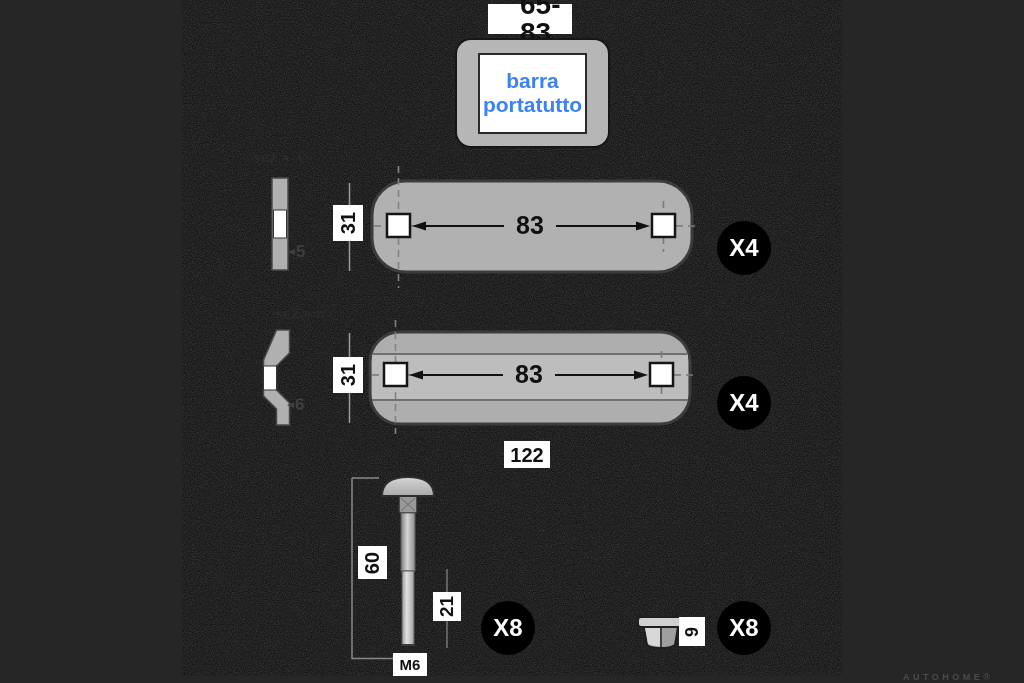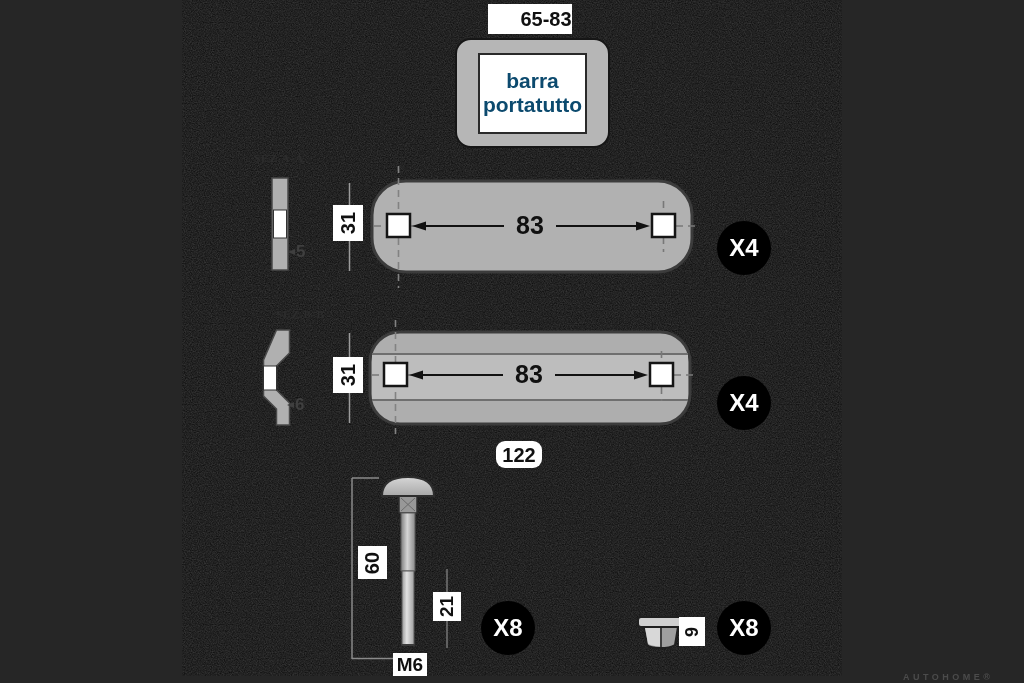--- a/index.html
+++ b/index.html
@@ -3,33 +3,33 @@
 <meta charset="utf-8">
 <style>
   html,body{margin:0;padding:0;}
   body{background:#262626;font-family:"Liberation Sans",sans-serif;}
   .stage{position:relative;width:1024px;height:683px;background:#262626;overflow:hidden;}
   .artboard{position:absolute;left:182px;top:0;width:660px;height:676px;background:#090909;overflow:hidden;}
   svg.diagram{position:absolute;left:0;top:0;}
   .lbl{position:absolute;background:#ffffff;color:#101010;font-weight:bold;
        display:flex;align-items:center;justify-content:center;line-height:1;box-sizing:border-box;}
   .lbl .rot{transform:rotate(-90deg);display:block;}
-  .title-box{left:306px;top:4px;width:84px;height:30px;font-size:20px;padding-left:32px;}
+  .title-box{left:306px;top:4px;width:84px;height:30px;font-size:28px;padding-left:32px;}
   .badge{position:absolute;width:54px;height:54px;border-radius:50%;background:#000000;color:#ffffff;
          display:flex;align-items:center;justify-content:center;font-weight:bold;font-size:24px;
          letter-spacing:0px;text-align:center;}
   .dim-plate{position:absolute;color:#101010;font-weight:bold;font-size:25px;text-align:center;line-height:1;}
   .faint{position:absolute;color:#2d2d2d;font-weight:bold;font-size:11px;letter-spacing:1px;line-height:1;font-family:Liberation Serif, serif;}
   .thickness{position:absolute;color:#3f3f3f;font-weight:bold;font-size:17px;line-height:1;}
   .sign{position:absolute;left:273px;top:38px;width:155px;height:110px;background:#b6b6b6;
         border:2px solid #161616;border-radius:16px;box-sizing:border-box;
         display:flex;align-items:center;justify-content:center;}
   .sign-inner{width:109px;height:81px;background:#ffffff;border:2px solid #2a2a2a;box-sizing:border-box;
         display:flex;flex-direction:column;align-items:center;justify-content:center;
-        font-weight:bold;font-size:21px;color:#0c4a6e;line-height:1.15;}
+        font-weight:bold;font-size:21px;color:#3b82f6;line-height:1.15;}
   .watermark{position:absolute;left:903px;top:673px;color:#4b4b4b;font-size:9px;font-weight:bold;
         letter-spacing:3.5px;line-height:1;}
 </style>
 </head>
 <body>
 
 <div class="stage">
 
   <div class="artboard">
 
@@ -143,29 +143,29 @@
       <span class="rot">31</span>
     </div>
     <div class="dim-plate" style="left:322px;top:213px;width:52px;">83</div>
     <div class="badge" style="left:535px;top:221px;">X4</div>
 
     <div class="lbl" style="left:151px;top:357px;width:30px;height:36px;font-size:20px;">
       <span class="rot">31</span>
     </div>
     <div class="dim-plate" style="left:321px;top:362px;width:52px;">83</div>
     <div class="badge" style="left:535px;top:376px;">X4</div>
-    <div class="lbl" style="left:314px;top:441px;width:46px;height:27px;font-size:20px;border-radius:9px;">122</div>
+    <div class="lbl" style="left:322px;top:441px;width:46px;height:27px;font-size:20px;">122</div>
 
     <div class="lbl" style="left:176px;top:546px;width:29px;height:33px;font-size:20px;">
       <span class="rot">60</span>
     </div>
     <div class="lbl" style="left:251px;top:592px;width:28px;height:29px;font-size:19px;">
       <span class="rot">21</span>
     </div>
-    <div class="lbl" style="left:211px;top:653px;width:34px;height:23px;font-size:19px;">M6</div>
+    <div class="lbl" style="left:211px;top:653px;width:34px;height:23px;font-size:15px;">M6</div>
     <div class="badge" style="left:299px;top:601px;">X8</div>
 
     <div class="lbl" style="left:497px;top:617px;width:26px;height:29px;font-size:18px;">
       <span class="rot">9</span>
     </div>
     <div class="badge" style="left:535px;top:601px;">X8</div>
 
   </div>
 
   <div class="watermark">AUTOHOME®</div>

